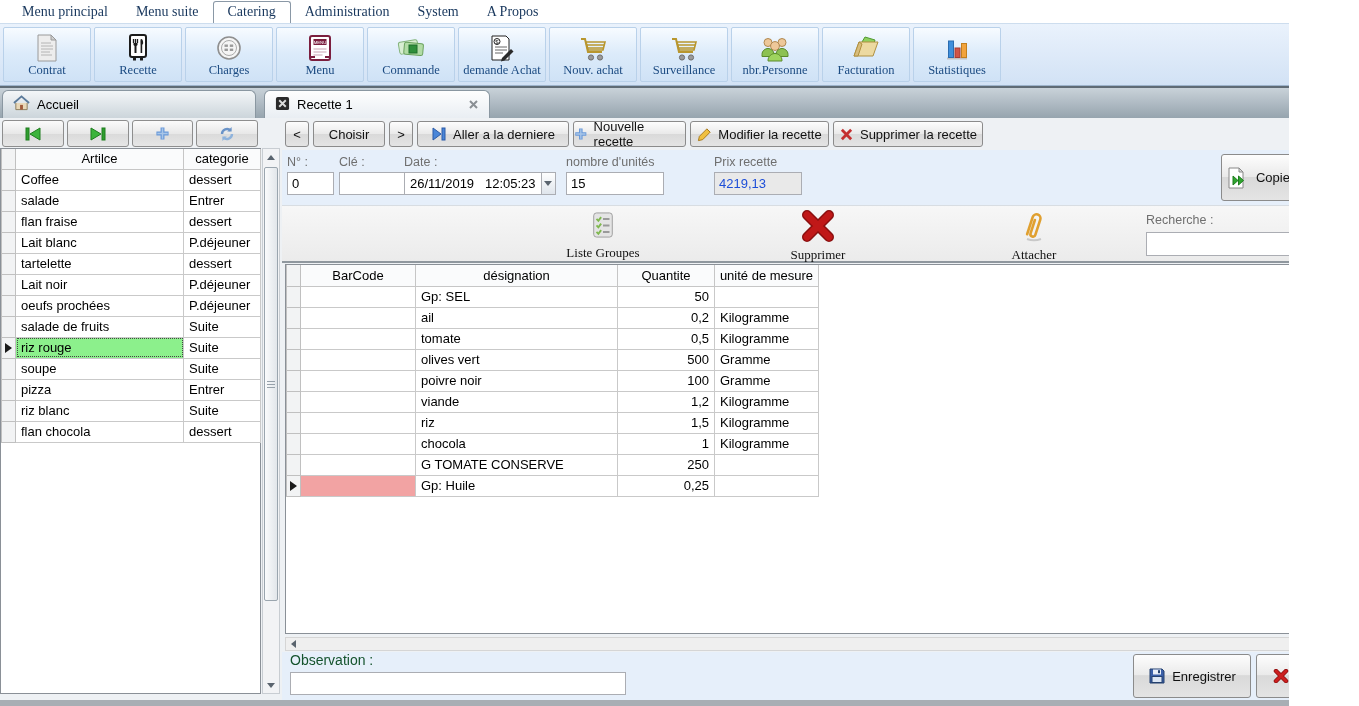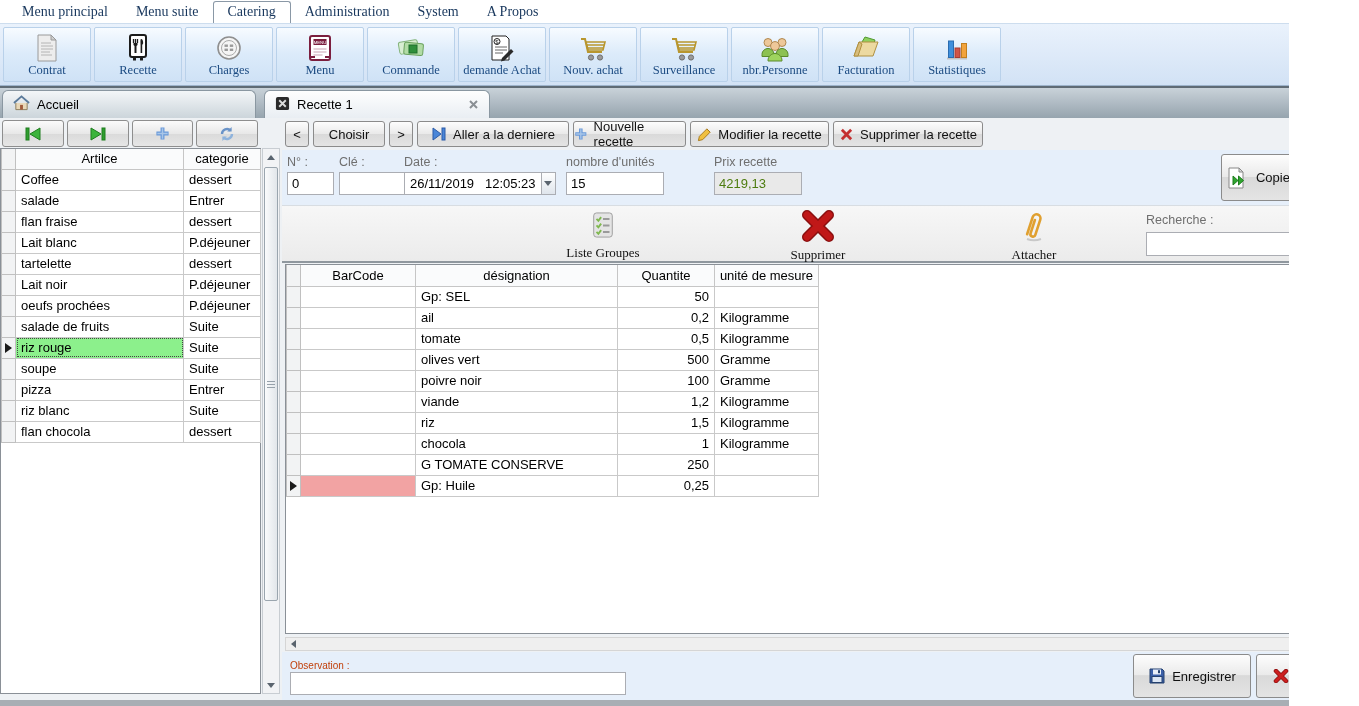--- a/index.html
+++ b/index.html
@@ -53,41 +53,41 @@
   .record-bar { position:absolute; left:0; top:0; width:100%; height:32px; display:flex; gap:4px; padding:3px 0 3px 3px; }
   .btn { border:1px solid #8b8b8b; border-radius:3px; background:linear-gradient(#fdfdfd,#eaeaea 48%,#d9d9d9 49%,#e4e4e4); display:flex; align-items:center; justify-content:center; gap:6px; font-size:13px; color:#111; }
   .record-bar .btn { height:26px; }
   .w-sm { width:24px; } .w-choisir { width:72px; }
   .w-golast { width:152px; } .w-new { width:113px; } .w-edit { width:139px; } .w-del { width:150px; }
 
   .fields-panel { position:absolute; left:0; top:32px; width:100%; height:55px; background:#e6effa; }
   .fld { position:absolute; top:5px; }
   .fld .flabel { color:#6f6f6f; font-size:12.5px; display:block; margin-bottom:3px; white-space:nowrap; }
   .fld input, .combo { border:1px solid #abadb3; background:#fff; height:23px; font-size:13px; padding:0 4px; font-family:"Liberation Sans",sans-serif; }
-  .fld input[disabled] { background:#e9e9e9; color:#4d7c0f; }
+  .fld input[disabled] { background:#e9e9e9; color:#1d4ed8; }
   .combo { display:flex; align-items:center; padding:0; }
   .combo .cval { flex:1; padding:0 5px; white-space:pre; }
   .combo .dd { width:17px; align-self:stretch; border-left:1px solid #abadb3; background:linear-gradient(#fefefe,#dfe5ec); display:flex; align-items:center; justify-content:center; }
   .copier-btn { position:absolute; right:2px; top:4px; width:136px; height:47px; font-size:13px; }
 
   .actions-strip { position:absolute; left:0; top:87px; width:100%; height:58px; background:linear-gradient(#f7f7f7,#ebebeb); border-top:1px solid #d8dde2; border-bottom:2px solid #8f979e; }
   .action { position:absolute; top:4px; transform:translateX(-50%); display:flex; flex-direction:column; align-items:center; width:150px; }
   .action .alabel { font-family:"Liberation Serif", serif; font-size:13px; color:#111; margin-top:2px; white-space:nowrap; }
   .search-label { position:absolute; left:864px; top:7px; color:#6f6f6f; font-size:12.5px; }
   .search-input { position:absolute; left:864px; top:26px; width:144px; height:24px; border:1px solid #abadb3; padding:0 4px; font-size:13px; }
   .ok-btn { position:absolute; right:2px; top:1px; width:63px; height:54px; font-size:13px; }
 
   .detail-area { position:absolute; left:3px; top:146px; width:1058px; height:370px; background:#fff; border:1px solid #8a9097; overflow:hidden; }
   .detail-area table.grid th { height:21px; }
   .main-vscroll { left:1063px; top:146px; width:14px; height:370px; }
   .hscroll { position:absolute; left:3px; top:519px; width:1058px; height:14px; background:#efefef; border:1px solid #d5d5d5; }
   .hscroll .sb-arrow { top:0; bottom:0; height:auto; width:14px; }
 
   .footer { position:absolute; left:0; top:534px; width:100%; height:48px; background:#e6effa; }
-  .obs-label { position:absolute; left:8px; top:8px; color:#c2410c; font-size:10px; }
+  .obs-label { position:absolute; left:8px; top:0; color:#14532d; font-size:14px; }
   .obs-input { position:absolute; left:8px; top:20px; width:336px; height:23px; border:1px solid #abadb3; padding:0 4px; font-size:13px; }
   .save-btn { position:absolute; left:851px; top:2px; width:118px; height:44px; }
   .cancel-btn { position:absolute; left:974px; top:2px; width:100px; height:44px; }
 
   .bottom-strip { position:absolute; left:0; top:700px; width:100%; height:6px; background:#a8aeb4; }
   .num { text-align:right; }
 </style>
 </head>
 <body>
 

